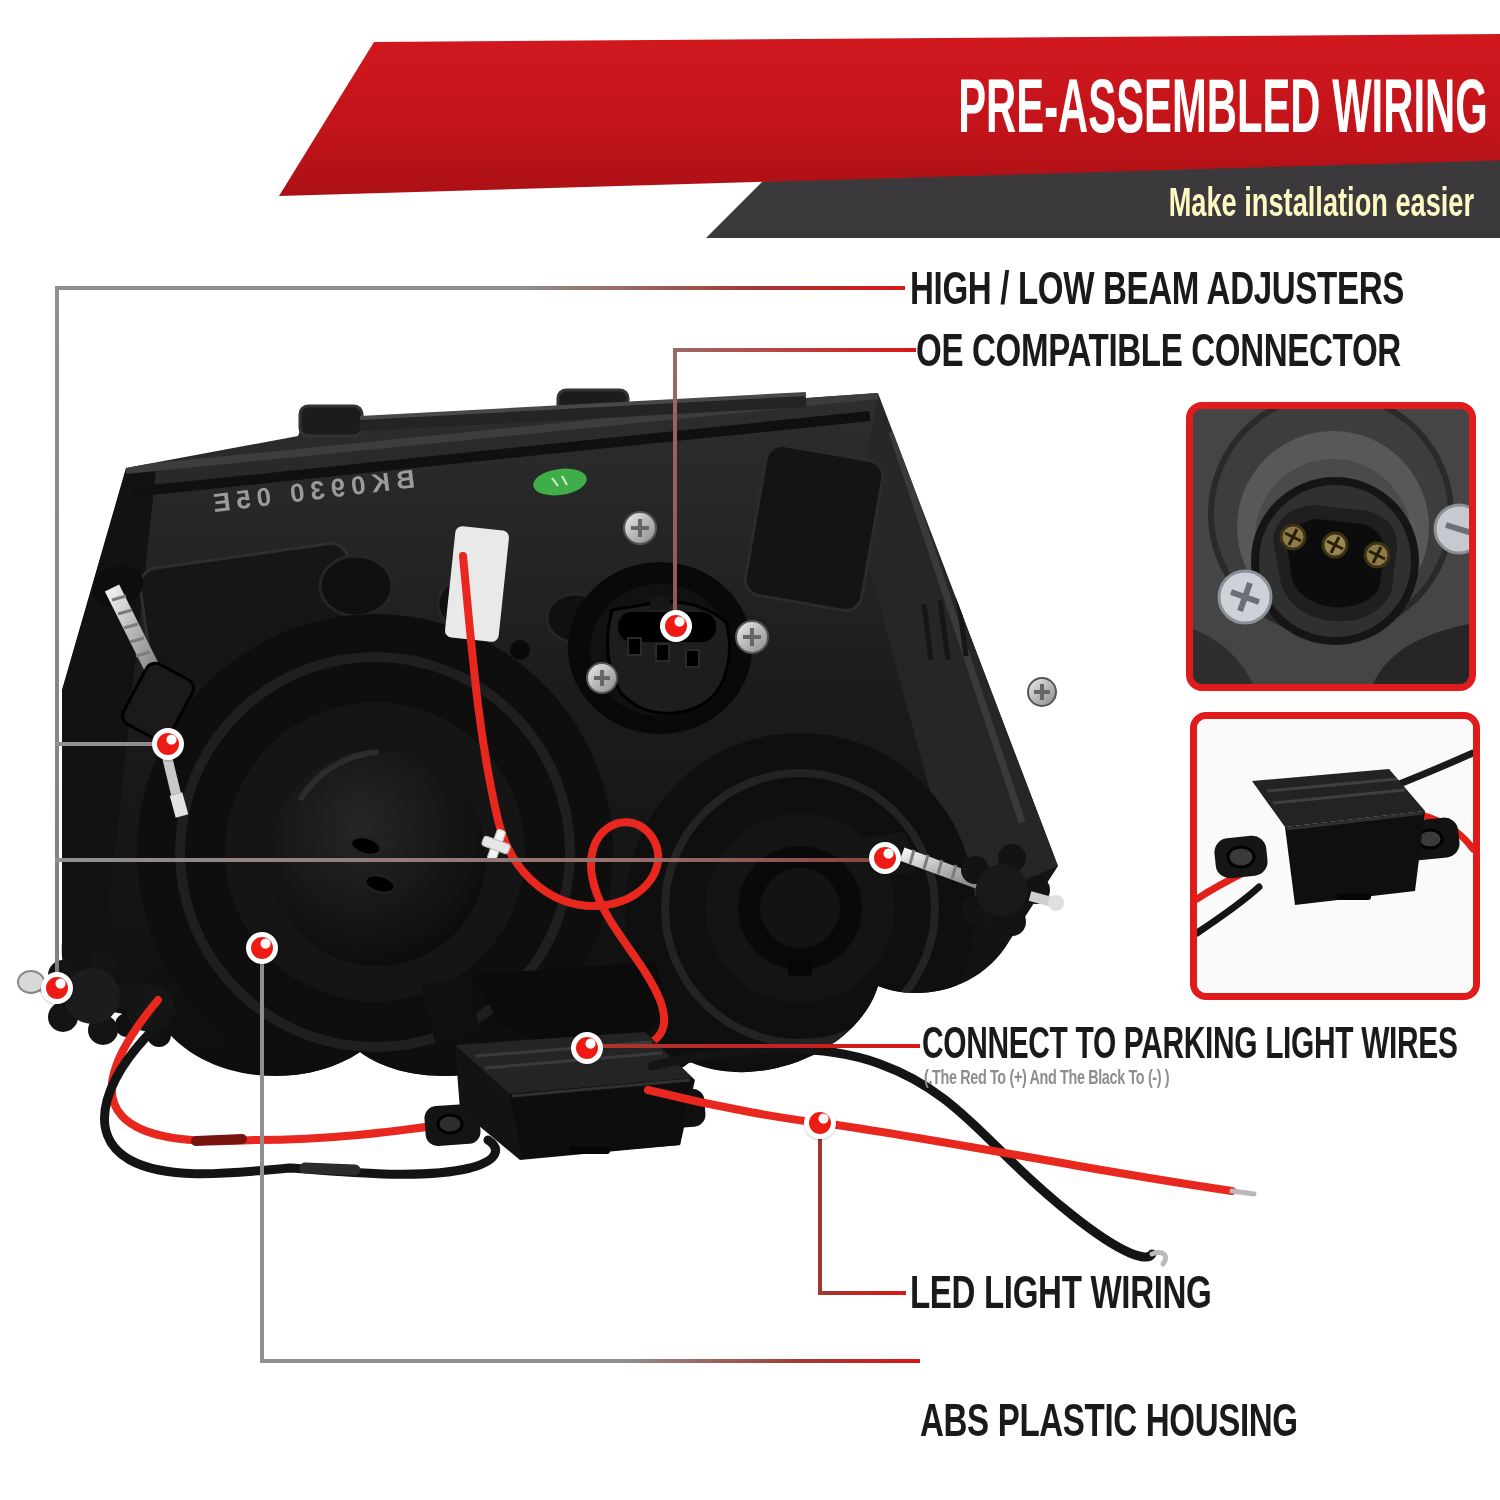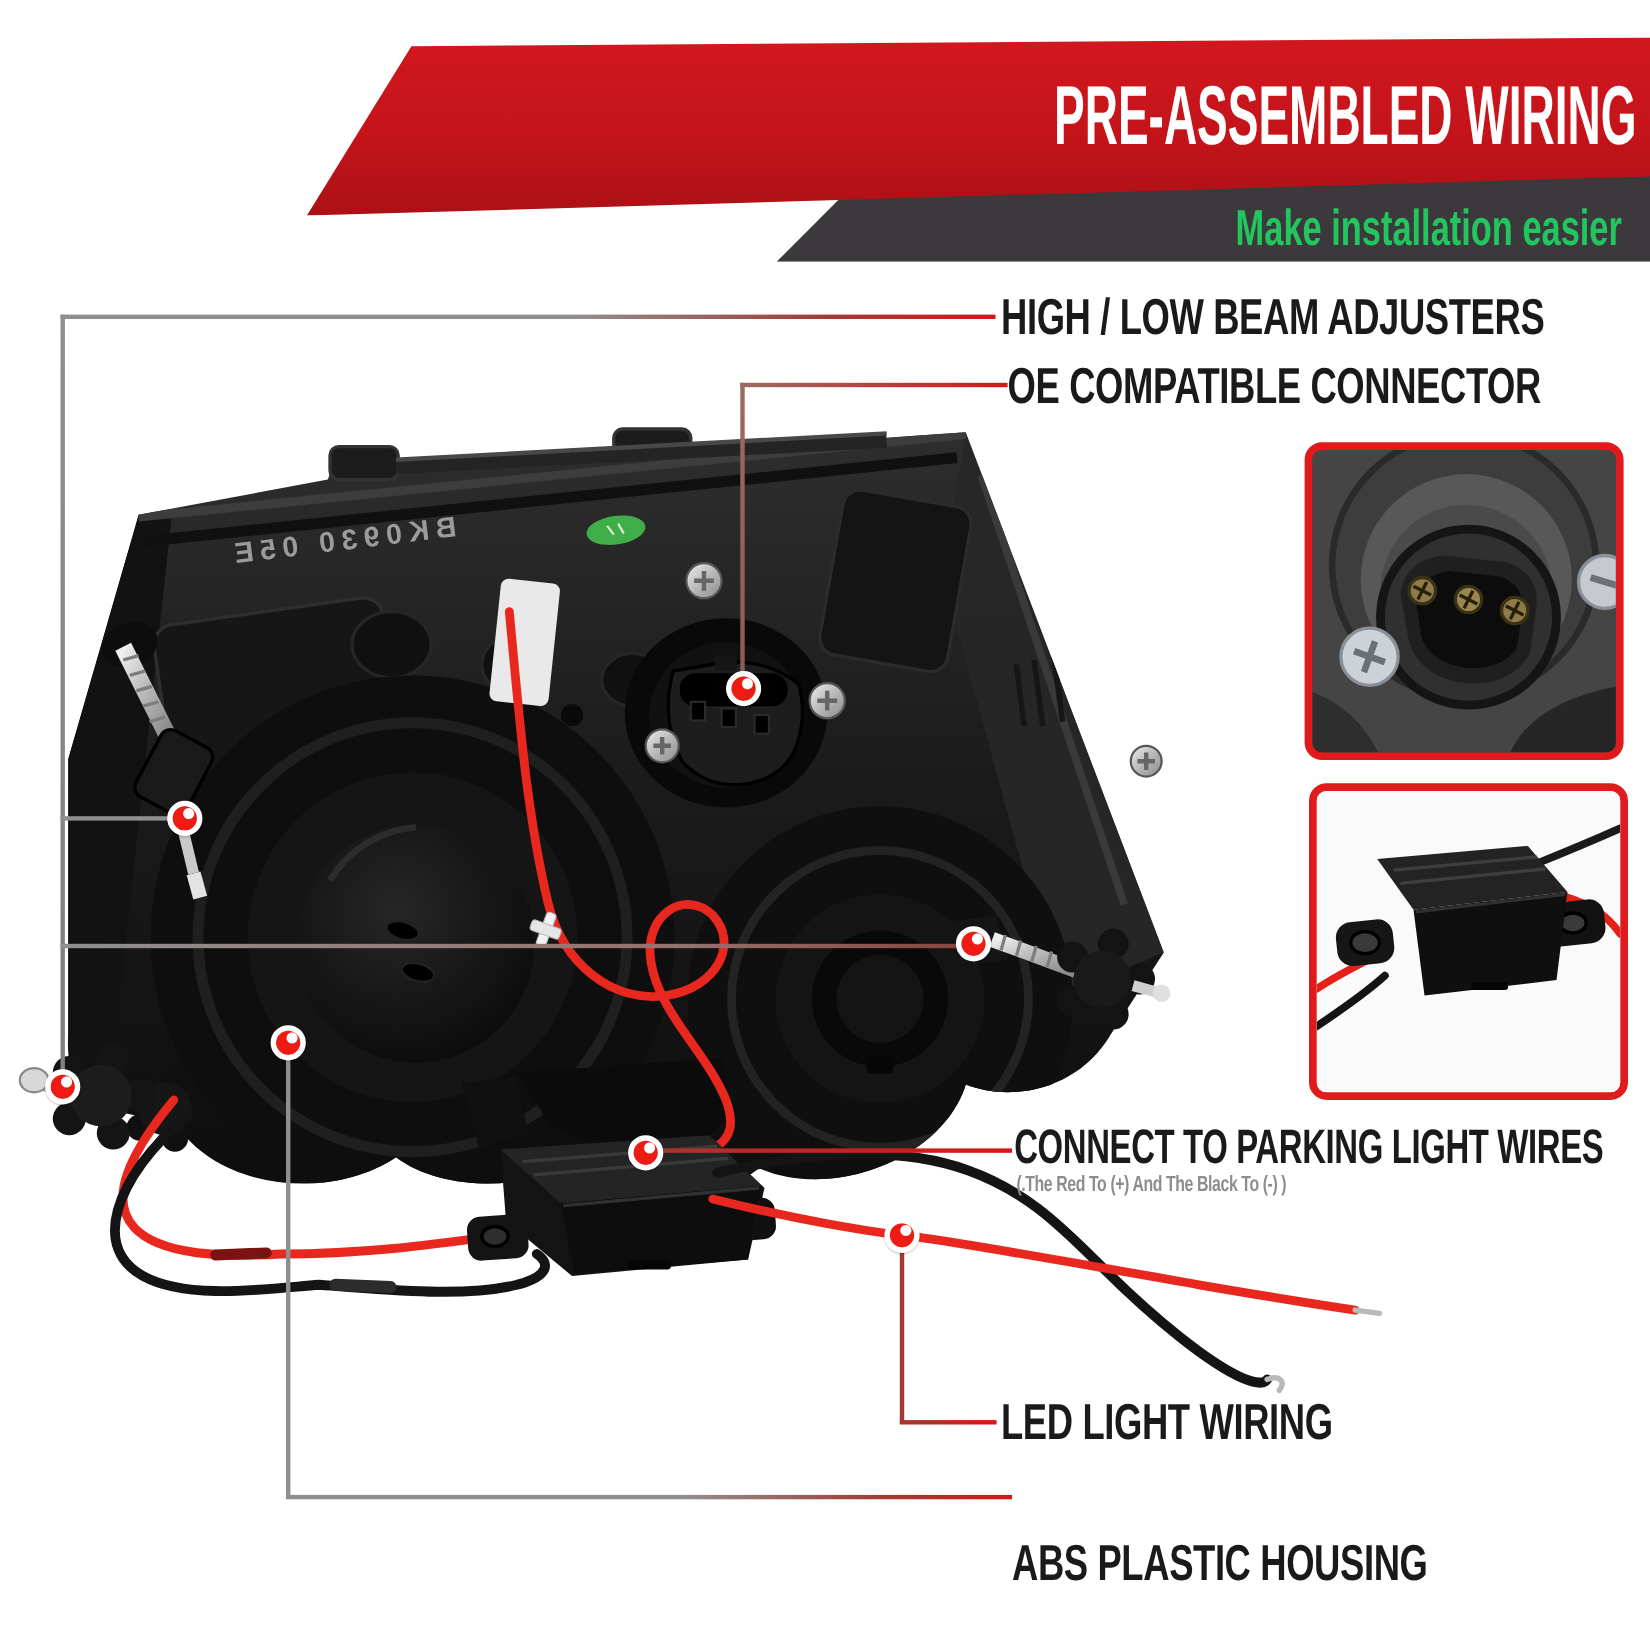--- a/index.html
+++ b/index.html
@@ -14,22 +14,22 @@
   #banner-red{left:252px;top:28px;width:1262px;height:172px;z-index:30;
     background:linear-gradient(180deg,#d2181f 0%,#c3141a 55%,#a91015 100%);
     clip-path:polygon(122px 14px,1262px 6px,1262px 132px,27px 168px);
     filter:drop-shadow(0 4px 4px rgba(0,0,0,.35));}
   #banner-red .t{position:absolute;right:26px;top:34px;color:#fff;font-weight:bold;
     font-size:76px;}
   #banner-dark{left:700px;top:156px;width:800px;height:86px;z-index:29;
     background:#3b393c;
     clip-path:polygon(78px 10px,800px 2px,800px 82px,6px 82px);
     filter:drop-shadow(0 4px 4px rgba(0,0,0,.3));}
-  #banner-dark .t{position:absolute;right:26px;top:24px;color:#22c55e;font-weight:bold;
-    font-size:46px;}
+  #banner-dark .t{position:absolute;right:26px;top:24px;color:#fef9c3;font-weight:bold;
+    font-size:40px;}
   #banner-dark .t .cond-r{transform:scaleX(.68);}
   
   .lbl{color:#1a1a1a;font-weight:bold;font-size:46px;z-index:20;line-height:1.05;}
   .sub{color:#8d8d8d;font-weight:bold;font-size:20px;z-index:20;}
   
   .cl{z-index:15;}
   
   .dot{width:22px;height:22px;border-radius:50%;z-index:25;
     background:radial-gradient(circle at 66% 30%,#ffffff 0 4.5px,#ee1b15 5.5px 100%);
     border:5px solid #fff;box-shadow:0 1px 2px rgba(0,0,0,.25);}

